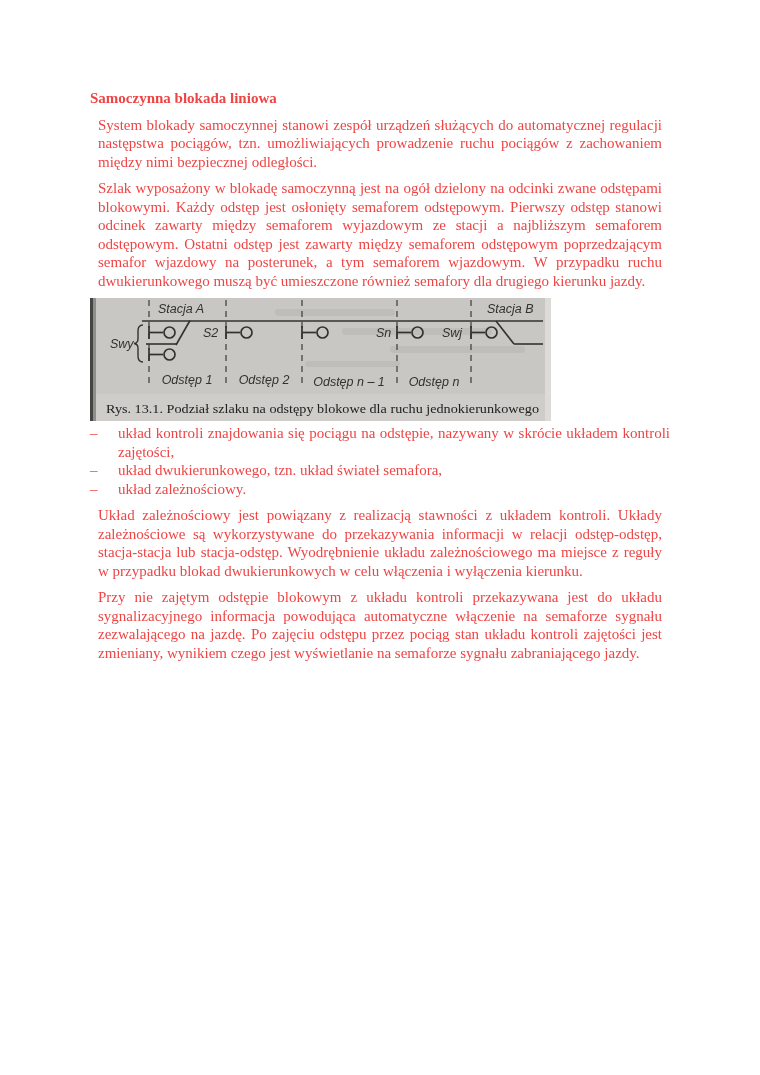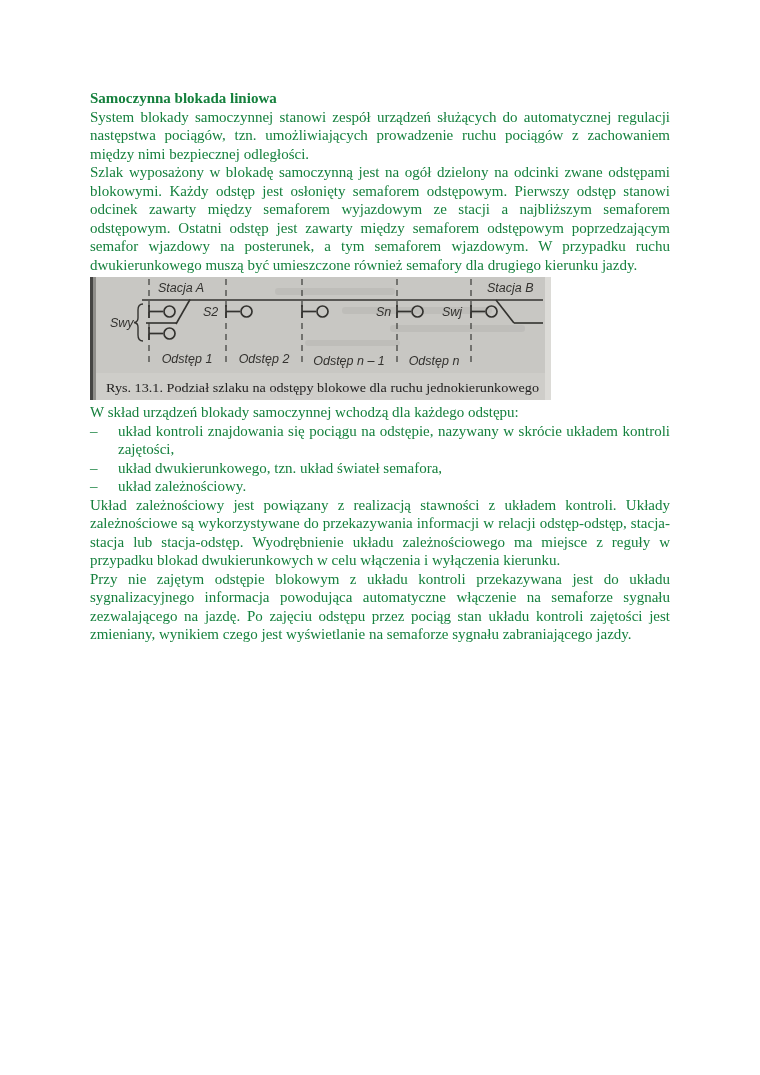--- a/index.html
+++ b/index.html
@@ -2,33 +2,33 @@
 <html><head>
 <meta charset="utf-8">
 <style>
   html,body { margin:0; padding:0; background:#ffffff; }
   .page {
     position:relative;
     width:760px; height:1075px;
     background:#ffffff;
     overflow:hidden;
     font-family:"Liberation Serif", serif;
-    color:#15803d;
+    color:#ef4444;
   }
   .content {
     position:absolute;
     left:90px; top:89px;
     width:580px;
   }
   .content h1 {
     font-size:15px; font-weight:bold;
     margin:0; line-height:18.5px;
   }
   .content p {
-    font-size:15px; margin:0;
+    font-size:15px; margin:8px;
     line-height:18.5px;
     text-align:justify;
   }
   .list { margin:0; }
   .li {
     position:relative;
     padding-left:28px;
     font-size:15px; line-height:18.5px;
     text-align:justify;
   }
@@ -142,21 +142,20 @@
 
         <text class="fig-label" x="97" y="86" text-anchor="middle">Odstęp 1</text>
         <text class="fig-label" x="174" y="86" text-anchor="middle">Odstęp 2</text>
         <text class="fig-label" x="259" y="88" text-anchor="middle">Odstęp n – 1</text>
         <text class="fig-label" x="344" y="88" text-anchor="middle">Odstęp n</text>
 
         <text class="fig-caption-text" x="16" y="115" textLength="433" lengthAdjust="spacingAndGlyphs">Rys. 13.1. Podział szlaku na odstępy blokowe dla ruchu jednokierunkowego</text>
       </svg>
     </figure>
 
-    <p>W skład urządzeń blokady samoczynnej wchodzą dla każdego odstępu:</p>
 
     <div class="list">
       <div class="li">
         <span class="dash">–</span>
         <span>układ kontroli znajdowania się pociągu na odstępie, nazywany w skrócie układem kontroli zajętości,</span>
       </div>
       <div class="li">
         <span class="dash">–</span>
         <span>układ dwukierunkowego, tzn. układ świateł semafora,</span>
       </div>

